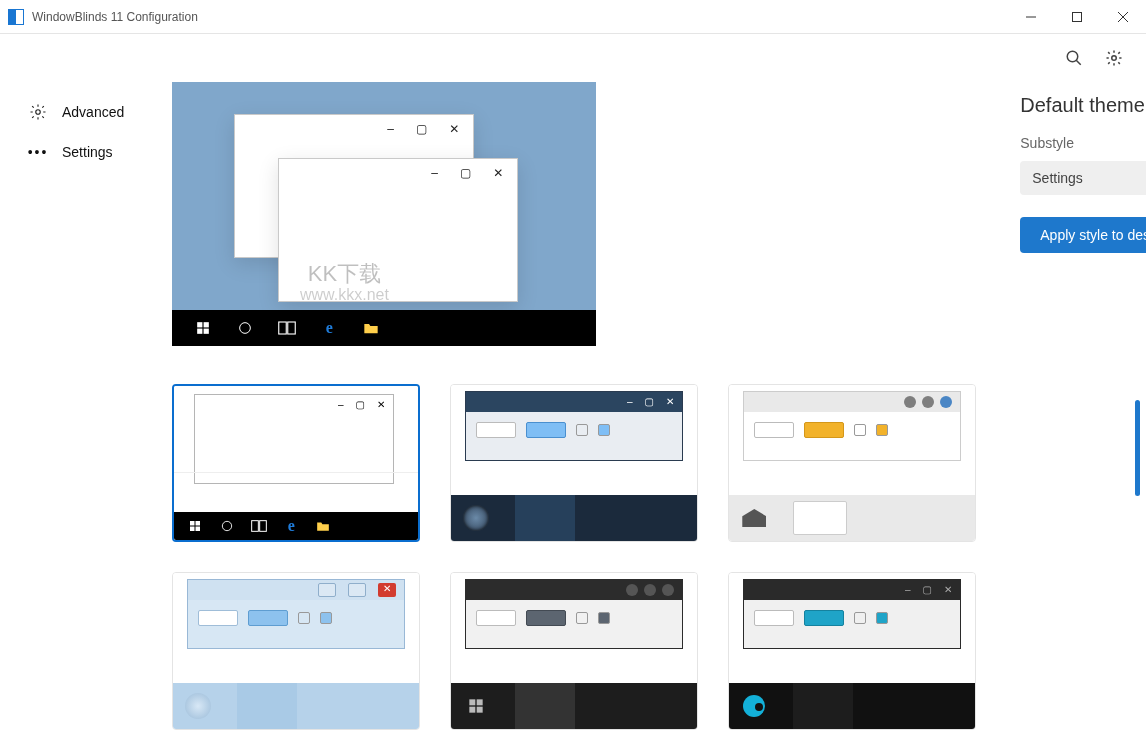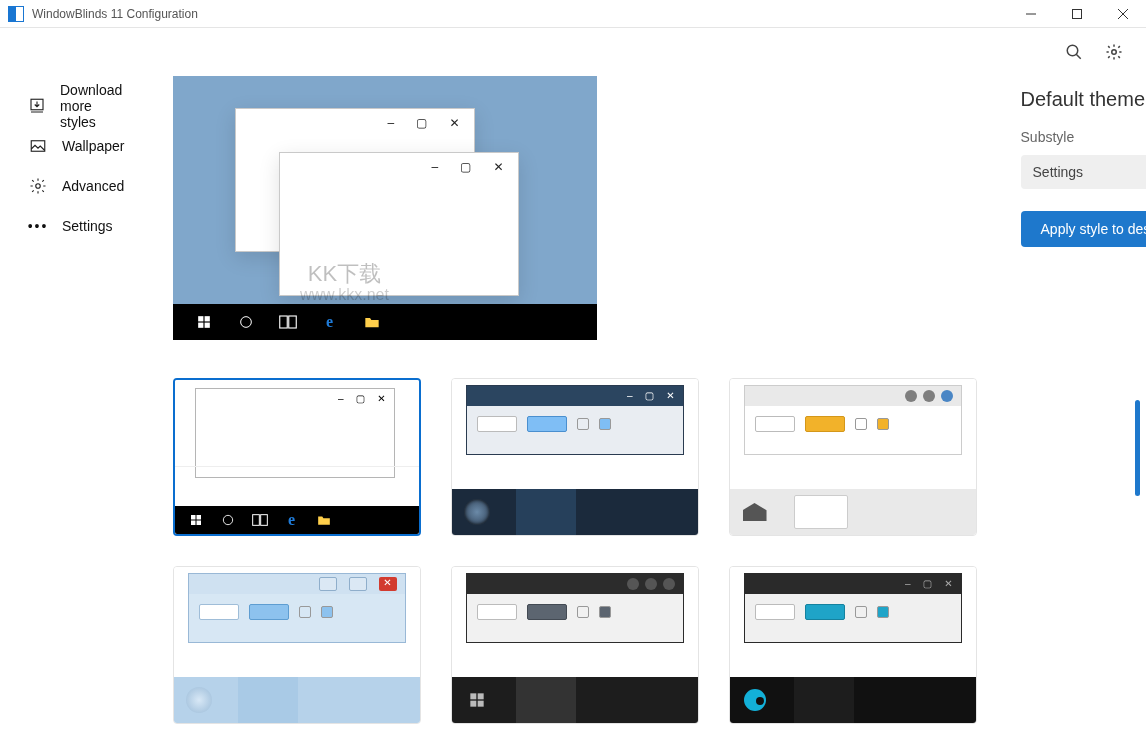--- a/index.html
+++ b/index.html
@@ -1,19 +1,19 @@
 <!DOCTYPE html>
 <html><head>
 <meta charset="utf-8">
 <style>
 * { margin: 0; padding: 0; box-sizing: border-box; font-family: "Segoe UI", Arial, sans-serif; }
 body { width: 1146px; height: 737px; background: #fff; overflow: hidden; position: relative; }
 
 
-.titlebar { height: 28px; display: flex; align-items: center; padding: 0 0 0 8px; border-bottom: 1px solid #e5e5e5; color: #555; font-size: 12px; }
+.titlebar { height: 34px; display: flex; align-items: center; padding: 0 0 0 8px; border-bottom: 1px solid #e5e5e5; color: #555; font-size: 12px; }
 .titlebar .app-icon { width: 16px; height: 16px; margin-right: 8px; border: 1px solid #1976d2; display: inline-flex; align-items: stretch; }
 .titlebar .app-icon span { width:50%; }
 .titlebar .app-icon span:first-child{ background:#1976d2; }
 .titlebar .app-icon span:last-child{ background:#fff; }
 .titlebar .spacer { flex: 1; }
 .titlebar .win-btn { width: 46px; height: 32px; display:flex; align-items:center; justify-content:center; color:#555; font-size:12px; }
 .win-btn svg { width:10px; height:10px; stroke:#333; stroke-width:1; fill:none; }
 
 
 .toolbar { height: 48px; display:flex; align-items:center; justify-content:flex-end; padding-right:20px; gap:16px; }
@@ -120,38 +120,20 @@
     <svg width="18" height="18" viewBox="0 0 24 24" fill="none" stroke="#444" stroke-width="2">
         <circle cx="12" cy="12" r="3"></circle>
         <path d="M12 2v3M12 19v3M4.2 4.2l2.1 2.1M17.7 17.7l2.1 2.1M2 12h3M19 12h3M4.2 19.8l2.1-2.1M17.7 6.3l2.1-2.1"></path>
       </svg>
   </div>
 </div>
 
 <div class="main">
 
   <div class="sidebar">
-    <div class="sidebar-item">
-      <span class="icon">
-        <svg viewBox="0 0 24 24">
-            <rect x="4" y="3" width="16" height="14"></rect>
-            <path d="M12 6v7M9 10l3 3 3-3M4 20h16"></path>
-          </svg>
-      </span>
-      <span>Download more styles</span>
-    </div>
-    <div class="sidebar-item">
-      <span class="icon">
-        <svg viewBox="0 0 24 24">
-            <rect x="3" y="5" width="18" height="14"></rect>
-            <path d="M3 16l5-5 4 4 3-3 6 6"></path>
-          </svg>
-      </span>
-      <span>Wallpaper</span>
-    </div>
     <div class="sidebar-item">
       <span class="icon">
         <svg viewBox="0 0 24 24">
             <circle cx="12" cy="12" r="3"></circle>
             <path d="M12 2v3M12 19v3M4.2 4.2l2.1 2.1M17.7 17.7l2.1 2.1M2 12h3M19 12h3M4.2 19.8l2.1-2.1M17.7 6.3l2.1-2.1"></path>
           </svg>
       </span>
       <span>Advanced</span>
     </div>
     <div class="sidebar-item">

